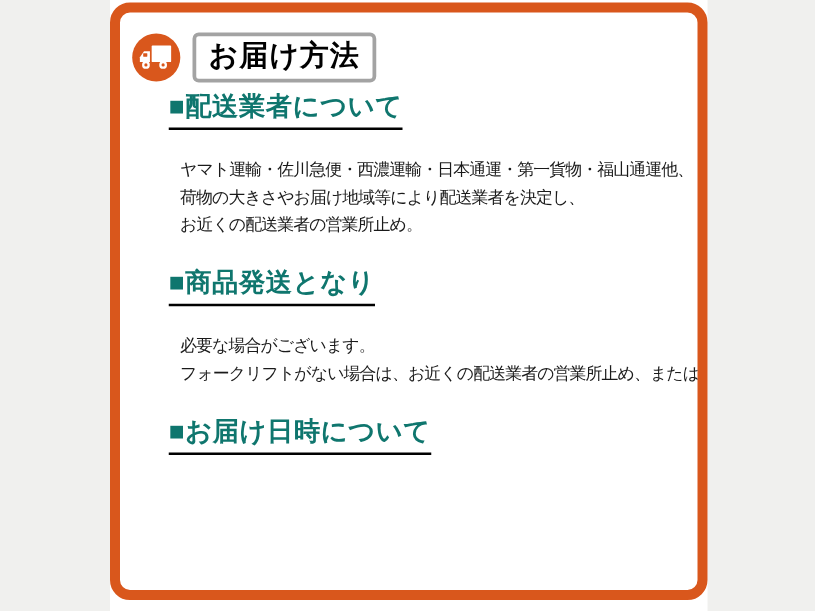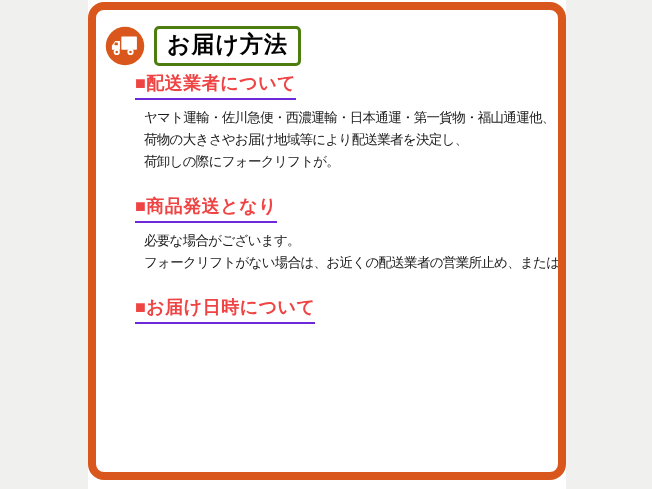--- a/index.html
+++ b/index.html
@@ -28,40 +28,40 @@
     border-radius: 16px;
     overflow: hidden;
   }
   .header-row {
     display: flex; align-items: center;
     margin: 14px 0 0 7px;
   }
   .icon-circle { width: 44px; height: 44px; display: block; flex: 0 0 auto; }
   .title-box {
     margin-left: 7px;
-    border: 3px solid #4d7c0f;
+    border: 3px solid #a3a3a3;
     border-radius: 5px;
     padding: 3px 10px 5px 10px;
     background: #ffffff;
   }
   .title-box span {
     font-size: 23px; font-weight: bold; color: #000000;
     letter-spacing: 1px; line-height: 1.1;
   }
   .sections { padding: 3px 12px 0 39px; color: var(--text); }
   section { margin-bottom: 21px; }
   .sec-h {
     display: inline-block;
-    font-size: 18px; font-weight: bold; color: #ef4444;
-    border-bottom: 2px solid #6d28d9;
+    font-size: 21px; font-weight: bold; color: #0f766e;
+    border-bottom: 2px solid #000000;
     padding-bottom: 3px;
     letter-spacing: 0.5px;
     white-space: nowrap;
   }
-  .sec-body { margin: 7px 0 0 9px; font-family: Liberation Serif, serif; }
+  .sec-body { margin: 21px 0 0 9px; font-family: Liberation Serif, serif; }
   .line {
     font-size: 13.5px;
     letter-spacing: -0.7px;
     line-height: 22px;
     white-space: nowrap;
     color: var(--text);
   }
 </style>
 </head>
 <body>
@@ -86,21 +86,21 @@
         </div>
       </div>
 
       <div class="sections">
 
         <section>
           <h2 class="sec-h">■配送業者について</h2>
           <div class="sec-body">
             <div class="line">ヤマト運輸・佐川急便・西濃運輸・日本通運・第一貨物・福山通運他、</div>
             <div class="line">荷物の大きさやお届け地域等により配送業者を決定し、</div>
-            <div class="line">荷卸しの際にフォークリフトが。</div>
+            <div class="line">お近くの配送業者の営業所止め。</div>
           </div>
         </section>
 
         <section>
           <h2 class="sec-h">■商品発送となり</h2>
           <div class="sec-body">
             <div class="line">必要な場合がございます。</div>
             <div class="line">フォークリフトがない場合は、お近くの配送業者の営業所止め、または</div>
           </div>
         </section>

